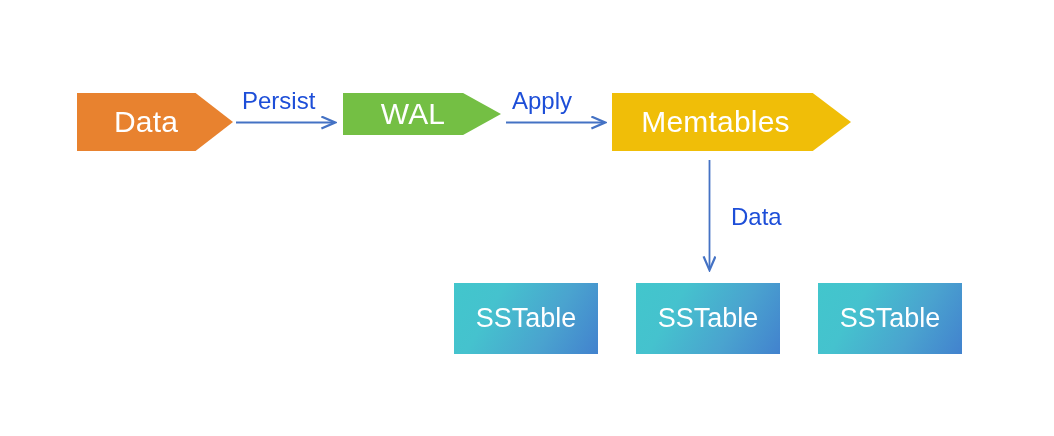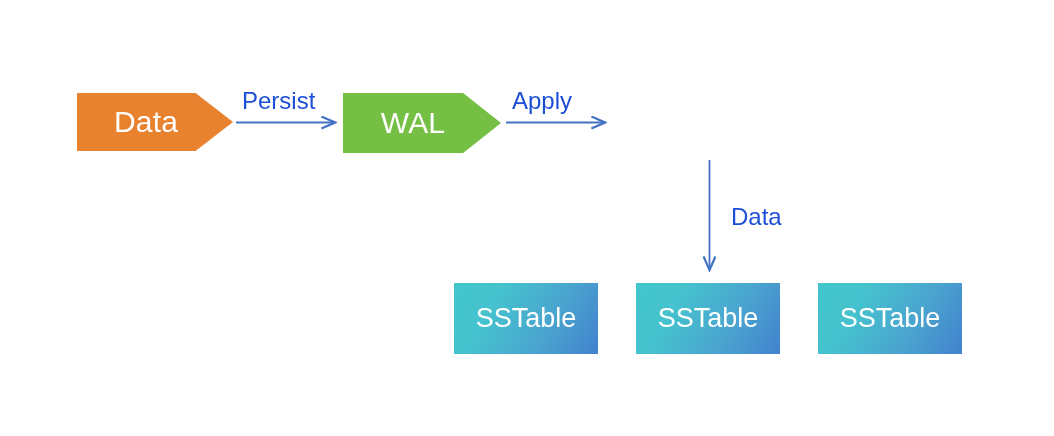--- a/index.html
+++ b/index.html
@@ -45,21 +45,21 @@
     width: 156px;
     height: 58px;
     background: #e8822f;
     -webkit-clip-path: polygon(0 0, 76% 0, 100% 50%, 76% 100%, 0 100%);
     clip-path: polygon(0 0, 76% 0, 100% 50%, 76% 100%, 0 100%);
   }
   .chev-wal {
     left: 343px;
     top: 93px;
     width: 158px;
-    height: 60px;
+    height: 42px;
     background: #74bf44;
     -webkit-clip-path: polygon(0 0, 76% 0, 100% 50%, 76% 100%, 0 100%);
     clip-path: polygon(0 0, 76% 0, 100% 50%, 76% 100%, 0 100%);
   }
   .chev-mem {
     left: 612px;
     top: 93px;
     width: 239px;
     height: 58px;
     background: #f0be08;
@@ -141,20 +141,23 @@
   </svg>
 
   <div class="chevron chev-data">
     <span class="chev-label">Data</span>
   </div>
 
   <div class="chevron chev-wal">
     <span class="chev-label">WAL</span>
   </div>
 
+  <div class="chevron chev-mem">
+    <span class="chev-label">Memtables</span>
+  </div>
 
   <div class="conn-label label-persist">Persist</div>
   <div class="conn-label label-apply">Apply</div>
   <div class="conn-label label-flush">Data</div>
 
   <div class="sstable sst-1">
     <span>SSTable</span>
   </div>
   <div class="sstable sst-2">
     <span>SSTable</span>

